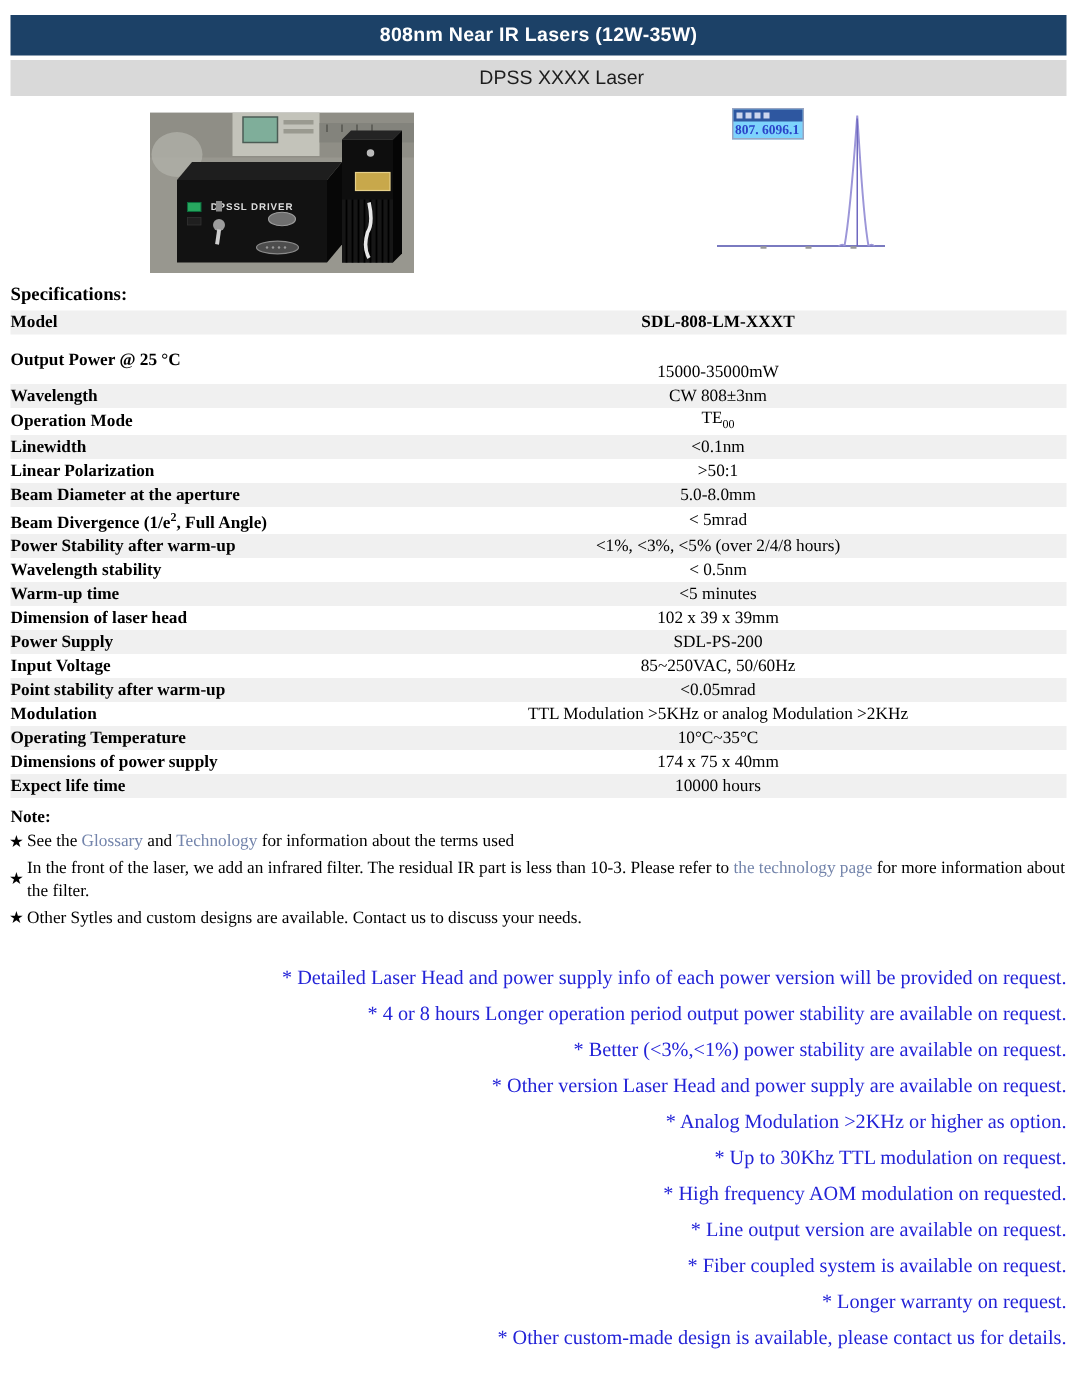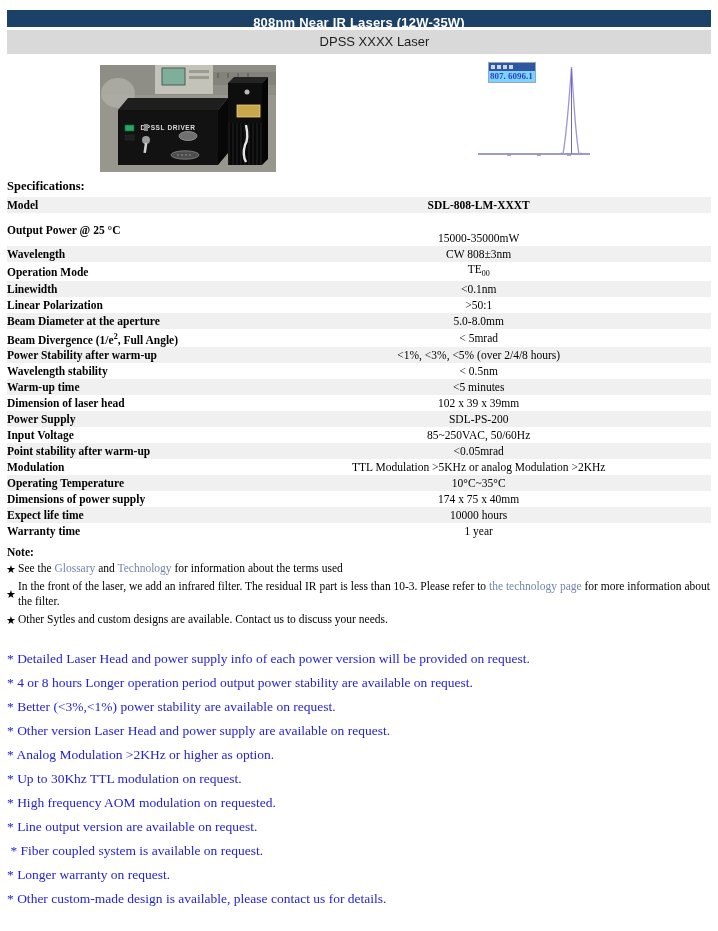--- a/index.html
+++ b/index.html
@@ -4,21 +4,21 @@
 <style>
   html,body{margin:0;padding:0;}
   body{
     width:718px;height:931px;overflow:hidden;background:#fff;
     font-family:"Liberation Serif",serif;color:#000;
   }
   .page{padding:0 7px;}
 
   
   .bar-title{
-    margin-top:10px;height:17px;background:#1c4167;color:#fff;
+    margin-top:10px;height:27px;background:#1c4167;color:#fff;
     font:bold 13px/25px "Liberation Sans",sans-serif;text-align:center;
     letter-spacing:.2px;
   }
   .bar-sub{
     margin-top:3px;height:24px;background:#d9d9d9;color:#1d1d1d;
     font:13px/24px "Liberation Sans",sans-serif;text-align:center;padding-left:31px;
   }
 
   
   .media-row{position:relative;height:118px;}
@@ -50,21 +50,21 @@
   tr.med{height:18px;}
   sup,sub{font-size:8px;}
 
   
   .note-heading{font-weight:bold;font-size:11.5px;margin-top:7px;}
   .note-item{position:relative;padding-left:11px;font-size:11.5px;line-height:15px;margin-top:3px;}
   .note-item .star{position:absolute;left:-1px;top:50%;transform:translateY(-50%);font-size:11px;}
   .note-link{color:#7384ab;cursor:pointer;}
 
   
-  .bullets{margin-top:24px;}
+  .bullets{margin-top:24px;text-align:right;}
   .bullet{
     color:#2323d7;font-size:13.5px;line-height:16px;margin-bottom:8px;
     white-space:pre-wrap;
   }
 </style>
 </head>
 <body>
 
 <div class="page">
 
@@ -226,24 +226,20 @@
           <td class="val">10°C~35°C</td>
         </tr>
         <tr class="row">
           <td class="lbl">Dimensions of power supply</td>
           <td class="val">174 x 75 x 40mm</td>
         </tr>
         <tr class="row gray">
           <td class="lbl">Expect life time</td>
           <td class="val">10000 hours</td>
         </tr>
-        <tr class="row">
-          <td class="lbl">Warranty time</td>
-          <td class="val">1 year</td>
-        </tr>
       </tbody>
   </table>
 
   <div class="note-heading">Note:</div>
   <div id="note-items">
       <div class="note-item"><span class="star">★</span><span>See the </span><span class="note-link">Glossary</span><span> and </span><span class="note-link">Technology</span><span> for information about the terms used</span></div>
       <div class="note-item"><span class="star">★</span><span>In the front of the laser, we add an infrared filter. The residual IR part is less than 10-3. Please refer to </span><span class="note-link">the technology page</span><span> for more information about the filter.</span></div>
       <div class="note-item"><span class="star">★</span><span>Other Sytles and custom designs are available. Contact us to discuss your needs.</span></div>
     </div>
 

